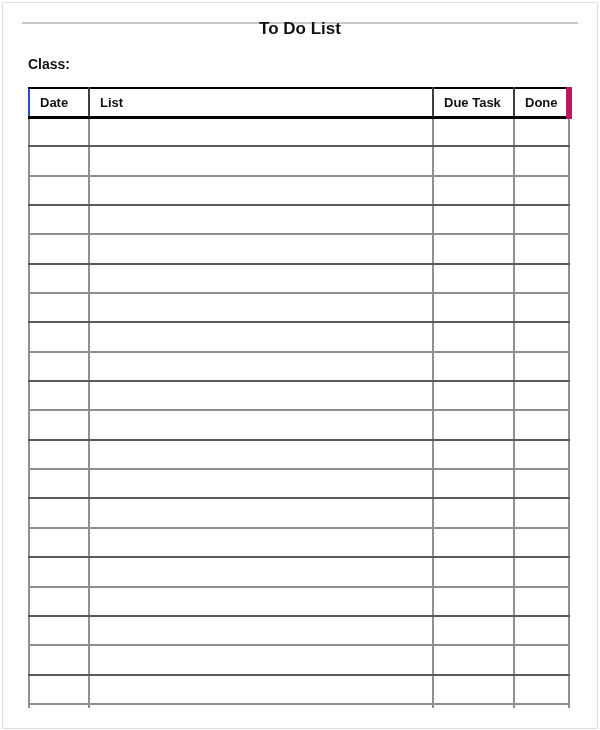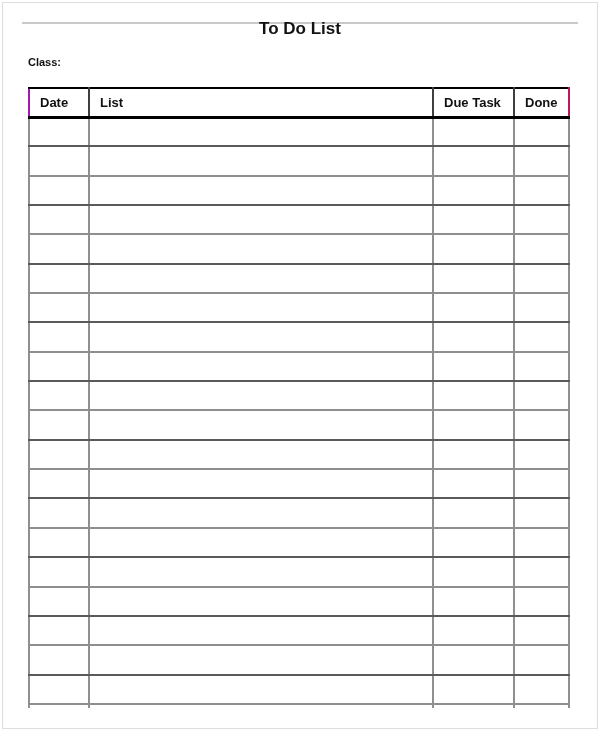--- a/index.html
+++ b/index.html
@@ -21,21 +21,21 @@
     height: 2px; background: #c9c9c9;
   }
   .doc-title {
     position: absolute; top: 19px; left: 0; width: 100%;
     text-align: center;
     font-size: 17px; font-weight: bold;
     letter-spacing: 0px;
   }
   .class-label {
     position: absolute; left: 28px; top: 56px;
-    font-size: 11px; font-weight: bold;
+    font-size: 14px; font-weight: bold;
   }
   .table-wrap {
     position: absolute; left: 28px; top: 87px;
     width: 544px; height: 621px;
     overflow: hidden;
   }
   table.todo {
     border-collapse: collapse;
     table-layout: fixed;
     width: 540px;
@@ -50,22 +50,22 @@
     text-align: left;
     font-size: 13px; font-weight: bold;
     padding: 0 0 0 10px;
     white-space: nowrap;
     border-top: 2px solid #000;
     border-bottom: 3px solid #000;
     border-left: 2px solid #3f3f3f;
     border-right: 2px solid #3f3f3f;
     background: #fff;
   }
-  thead th:first-child { border-left: 2px solid #a21caf; }
-  thead th:last-child  { border-right: 2px solid #be185d; }
+  thead th:first-child { border-left: 2px solid #1d4ed8; }
+  thead th:last-child  { border-right: 6px solid #be185d; }
 
   tbody tr { height: 29.35px; }
   tbody td {
     border-left: 2px solid #909090;
     border-right: 2px solid #909090;
     border-bottom: 2px solid #5a5a5a;
     padding: 0 0 0 10px;
     font-size: 13px;
   }
   tbody tr:nth-child(even) td { border-bottom-color: #8f8f8f; }

